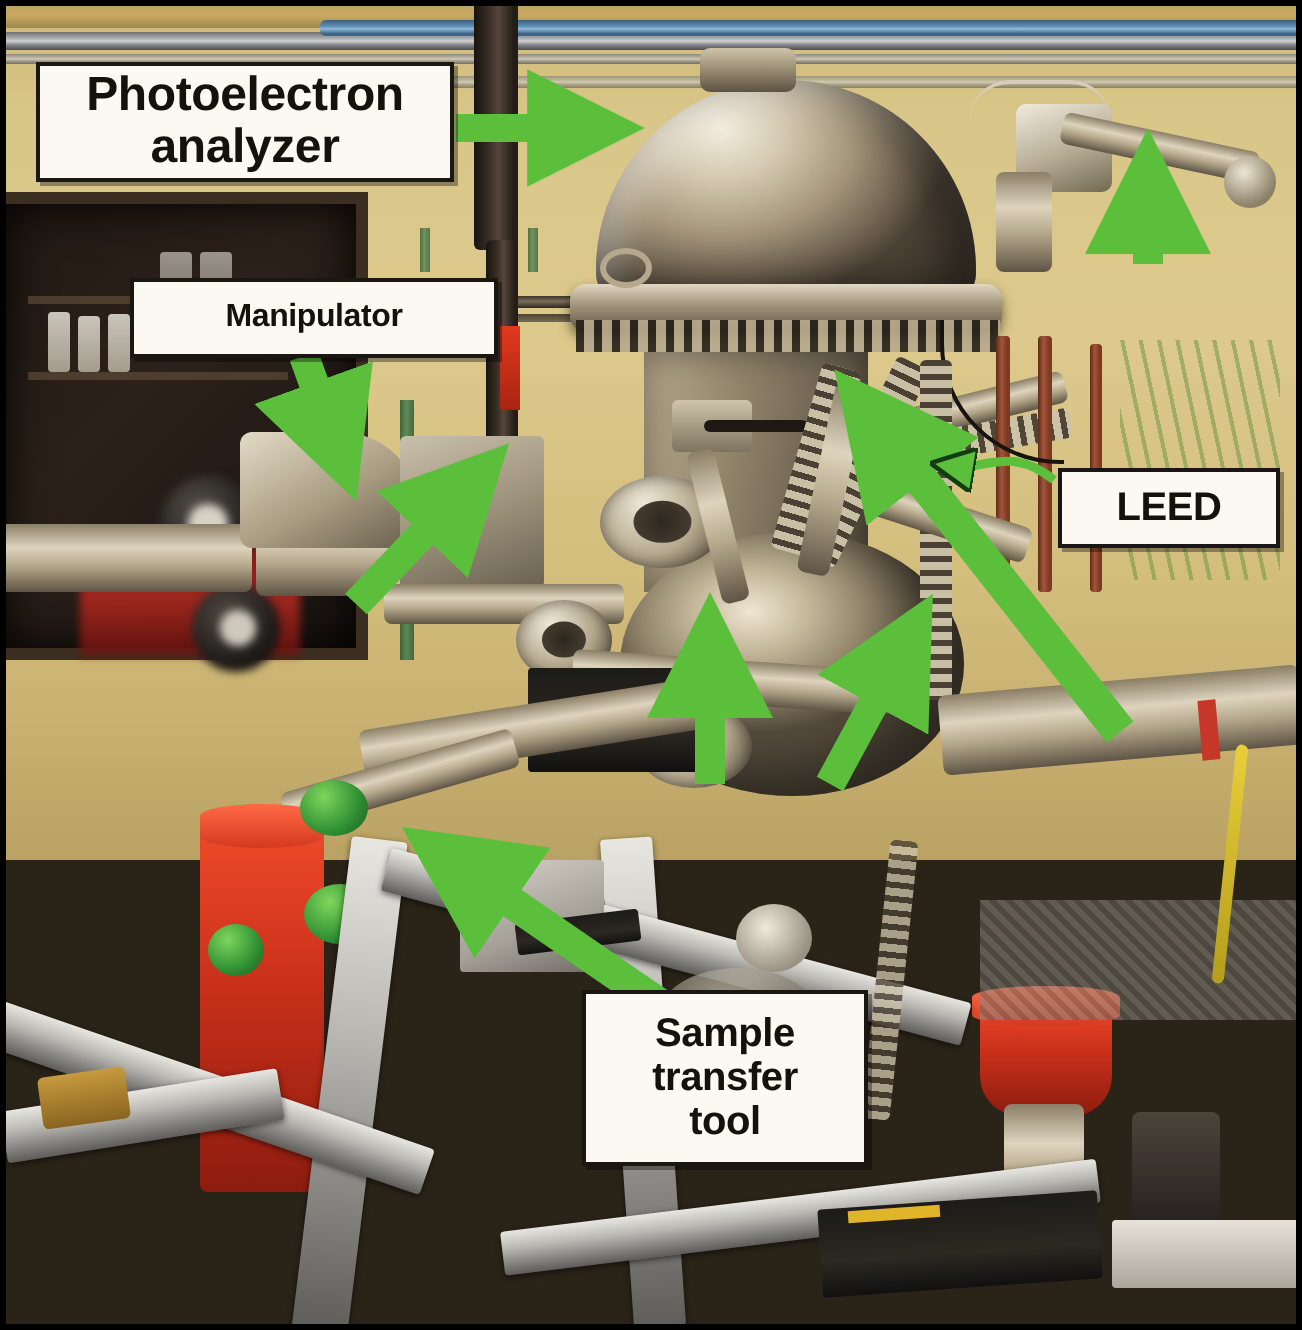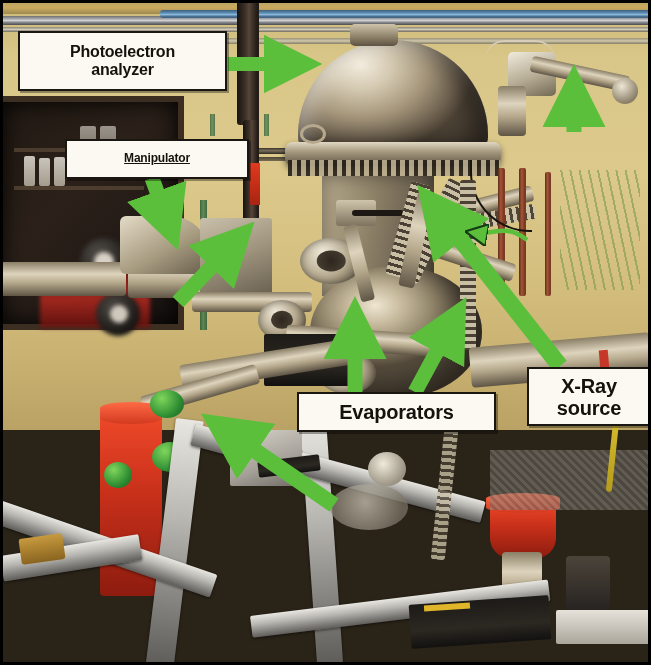--- a/index.html
+++ b/index.html
@@ -363,28 +363,29 @@
 
     <g>
       <line x1="574" y1="132" x2="574" y2="88" stroke="#5CBF3C" stroke-width="15" marker-end="url(#ah)"></line>
     </g>
 
     <g>
       <path d="M527,240 C505,222 492,236 474,233" fill="none" stroke="#5CBF3C" stroke-width="4.5" marker-end="url(#ah-thin)"></path>
     </g>
   </svg>
 
-  <div class="label" style="left:18px;top:31px;width:205px;height:56px;font-size:16px;">Photoelectron
+  <div class="label" style="left:18px;top:31px;width:205px;height:56px;font-size:24px;">Photoelectron
 analyzer</div>
 
-  <div class="label" style="left:65px;top:139px;width:180px;height:36px;font-size:12px;text-decoration:underline;">Manipulator</div>
-
-
-  <div class="label" style="left:297px;top:392px;width:195px;height:36px;font-size:20px;">Evaporators</div>
-
-
-  <div class="label" style="left:527px;top:367px;width:120px;height:55px;font-size:20px;">X-Ray
-source</div>
-
-
+  <div class="label" style="left:65px;top:139px;width:180px;height:36px;font-size:16px;">Manipulator</div>
+
+
+
+  <div class="label" style="left:291px;top:495px;width:139px;height:84px;font-size:20px;">Sample
+transfer
+tool</div>
+
+
+
+  <div class="label" style="left:529px;top:234px;width:107px;height:36px;font-size:20px;">LEED</div>
 
   <div class="matte"></div>
 </div>
 
 </body></html>

